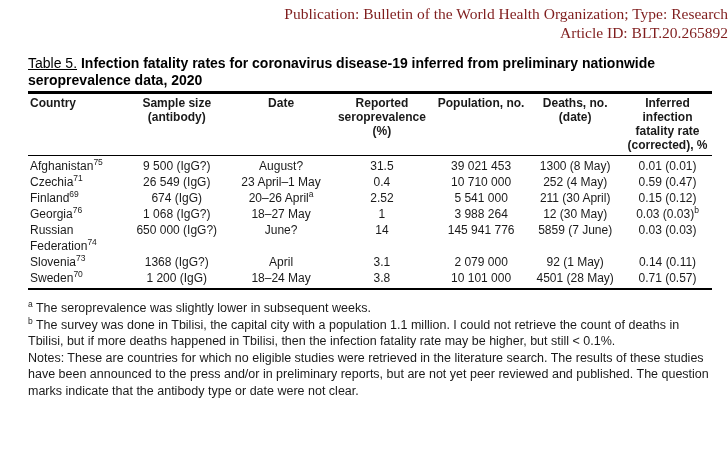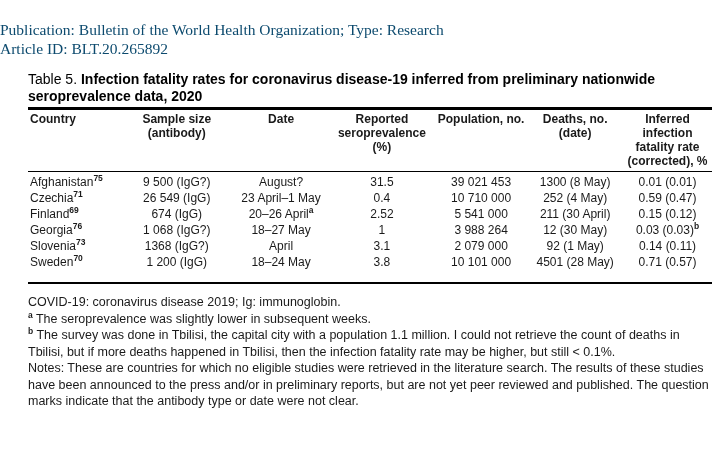--- a/index.html
+++ b/index.html
@@ -5,49 +5,49 @@
   * { margin:0; padding:0; box-sizing:border-box; }
   html,body { background:#ffffff; }
   body {
     width:728px; height:467px; overflow:hidden;
     color:#1a1a1a;
     font-family:"Liberation Sans","DejaVu Sans",sans-serif;
   }
   .pub-header {
     font-family:"Liberation Serif","DejaVu Serif",serif;
     font-size:15.5px; line-height:19px;
-    text-align:left; padding-top:20px; color:#0c4a6e;
+    text-align:right; padding-top:4px; color:#7f1d1d;
   }
   .content { padding:0 16px 0 28px; }
   .table-title {
     margin-top:13px; font-size:14px; line-height:17px; color:#000;
   }
-  .table-title .label { font-weight:normal; }
+  .table-title .label { font-weight:normal;text-decoration:underline; }
   .table-title .ttl   { font-weight:bold; }
   table {
     width:100%; border-collapse:collapse; table-layout:fixed;
     margin-top:2px;
     border-top:3px solid #000; border-bottom:2px solid #000;
     font-size:12px; color:#1a1a1a;
   }
   thead th {
     font-weight:bold; text-align:center; vertical-align:top;
     padding:2px 1px 3px; line-height:14px;
     border-bottom:1.5px solid #000;
     margin-left:40px;
   }
   thead th.col-country { text-align:left; padding-left:2px; }
   tbody td {
     text-align:center; vertical-align:top;
     padding:0 1px; line-height:16px;
   }
   tbody tr:first-child td { padding-top:2px; }
-  tbody tr:last-child td  { padding-bottom:12px; }
+  tbody tr:last-child td  { padding-bottom:2px; }
   td.col-country { text-align:left; padding-left:2px; }
-  sup { font-size:8.5px; line-height:0; vertical-align:super;font-weight:bold; }
+  sup { font-size:8.5px; line-height:0; vertical-align:super; }
   .notes { margin-top:10px; font-size:12.5px; line-height:16.5px; color:#1a1a1a; }
   .notes p { }
   .notes p:first-child { margin-top:0; }
 </style>
 </head>
 <body>
 
 <div class="pub-header">
   <div>Publication: Bulletin of the World Health Organization; Type: Research</div>
   <div>Article ID: BLT.20.265892</div>
@@ -109,20 +109,29 @@
       <tr>
         <td class="col-country"><span>Georgia</span><sup>76</sup></td>
         <td>1 068 (IgG?)</td>
         <td><span>18–27 May</span><sup></sup></td>
         <td>1</td>
         <td>3 988 264</td>
         <td>12 (30 May)</td>
         <td><span>0.03 (0.03)</span><sup>b</sup></td>
       </tr>
       <tr>
+        <td class="col-country"><span>Russian Federation</span><sup>74</sup></td>
+        <td>650 000 (IgG?)</td>
+        <td><span>June?</span><sup></sup></td>
+        <td>14</td>
+        <td>145 941 776</td>
+        <td>5859 (7 June)</td>
+        <td><span>0.03 (0.03)</span><sup></sup></td>
+      </tr>
+      <tr>
         <td class="col-country"><span>Slovenia</span><sup>73</sup></td>
         <td>1368 (IgG?)</td>
         <td><span>April</span><sup></sup></td>
         <td>3.1</td>
         <td>2 079 000</td>
         <td>92 (1 May)</td>
         <td><span>0.14 (0.11)</span><sup></sup></td>
       </tr>
       <tr>
         <td class="col-country"><span>Sweden</span><sup>70</sup></td>
@@ -130,19 +139,18 @@
         <td><span>18–24 May</span><sup></sup></td>
         <td>3.8</td>
         <td>10 101 000</td>
         <td>4501 (28 May)</td>
         <td><span>0.71 (0.57)</span><sup></sup></td>
       </tr>
     </tbody>
   </table>
 
   <div class="notes">
-    <p>COVID-19: coronavirus disease 2019; Ig: immunoglobin.</p>
     <p><sup>a</sup> <span>The seroprevalence was slightly lower in subsequent weeks.</span></p>
     <p><sup>b</sup> <span>The survey was done in Tbilisi, the capital city with a population 1.1 million. I could not retrieve the count of deaths in Tbilisi, but if more deaths happened in Tbilisi, then the infection fatality rate may be higher, but still &lt; 0.1%.</span></p>
     <p>Notes: These are countries for which no eligible studies were retrieved in the literature search. The results of these studies have been announced to the press and/or in preliminary reports, but are not yet peer reviewed and published. The question marks indicate that the antibody type or date were not clear.</p>
   </div>
 
 </div>
 
 </body></html>

